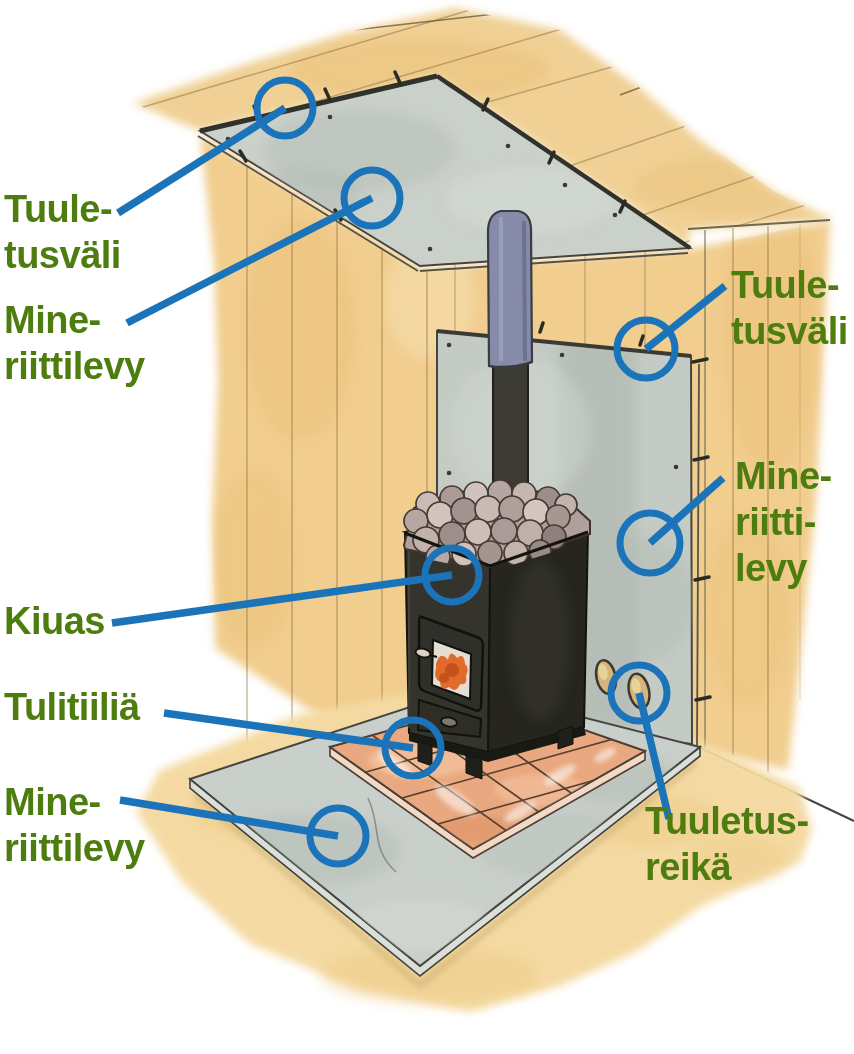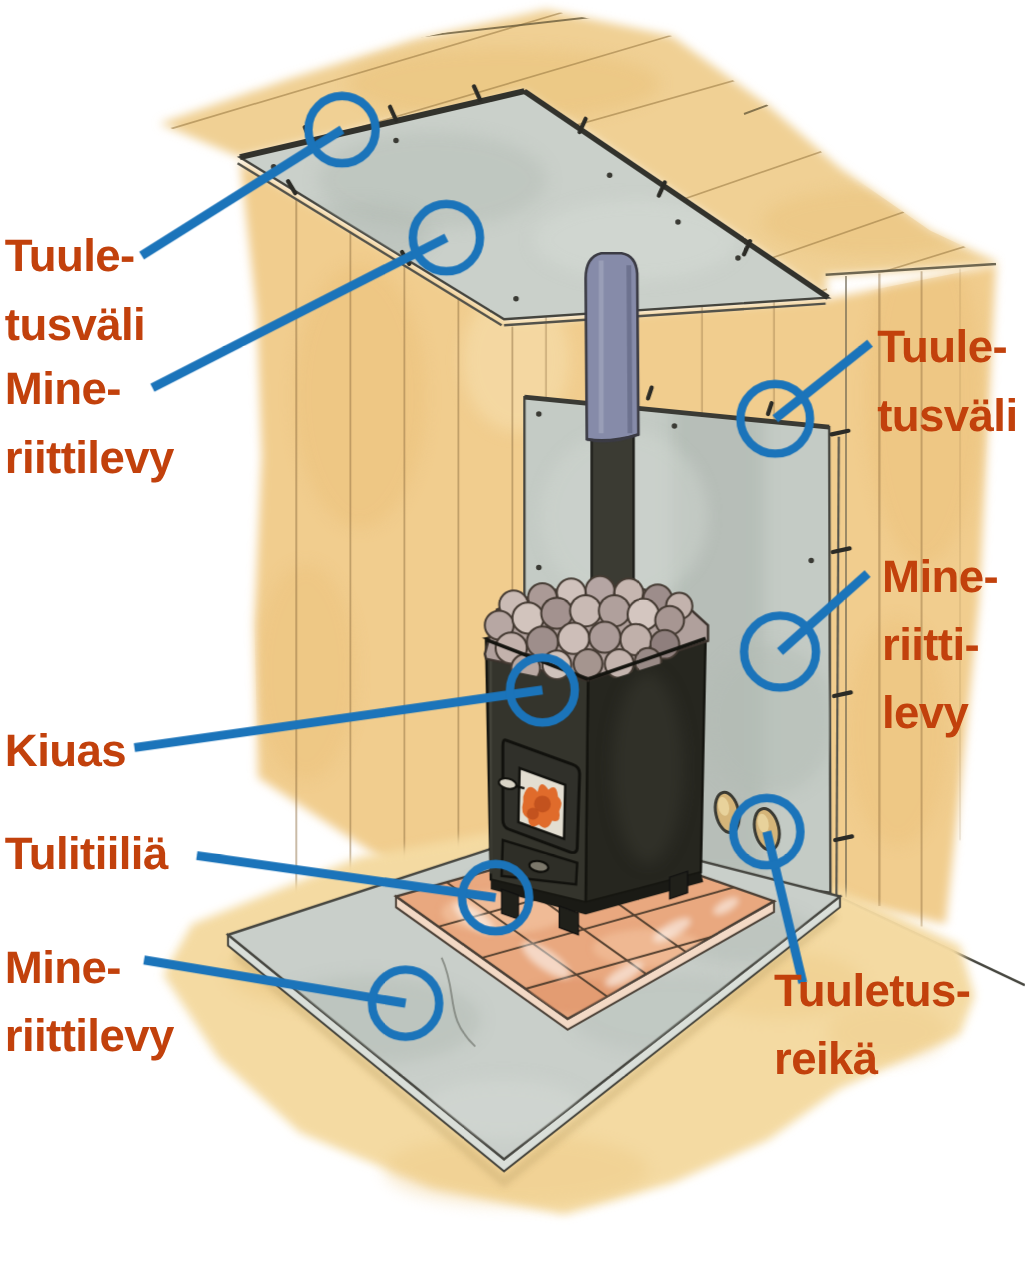--- a/index.html
+++ b/index.html
@@ -1,19 +1,19 @@
 <!DOCTYPE html>
 <html><head>
 <meta charset="utf-8">
 <style>
   html,body{margin:0;padding:0;background:#ffffff;}
   #stage{position:relative;width:854px;height:1054px;overflow:hidden;background:#ffffff;
          font-family:"Liberation Sans","DejaVu Sans",sans-serif;}
   #art{position:absolute;left:0;top:0;}
-  .lbl{position:absolute;color:#c2410c;font-weight:bold;font-size:38px;line-height:57px;
+  .lbl{position:absolute;color:#4d7c0f;font-weight:bold;font-size:38px;line-height:46px;
        letter-spacing:-0.5px;white-space:pre-line;user-select:none;}
 </style>
 </head>
 <body>
 
 <div id="stage">
 
 <svg id="art" width="854" height="1054" viewBox="0 0 854 1054">
   <defs>
     <filter id="wash" x="-20%" y="-20%" width="140%" height="140%">

